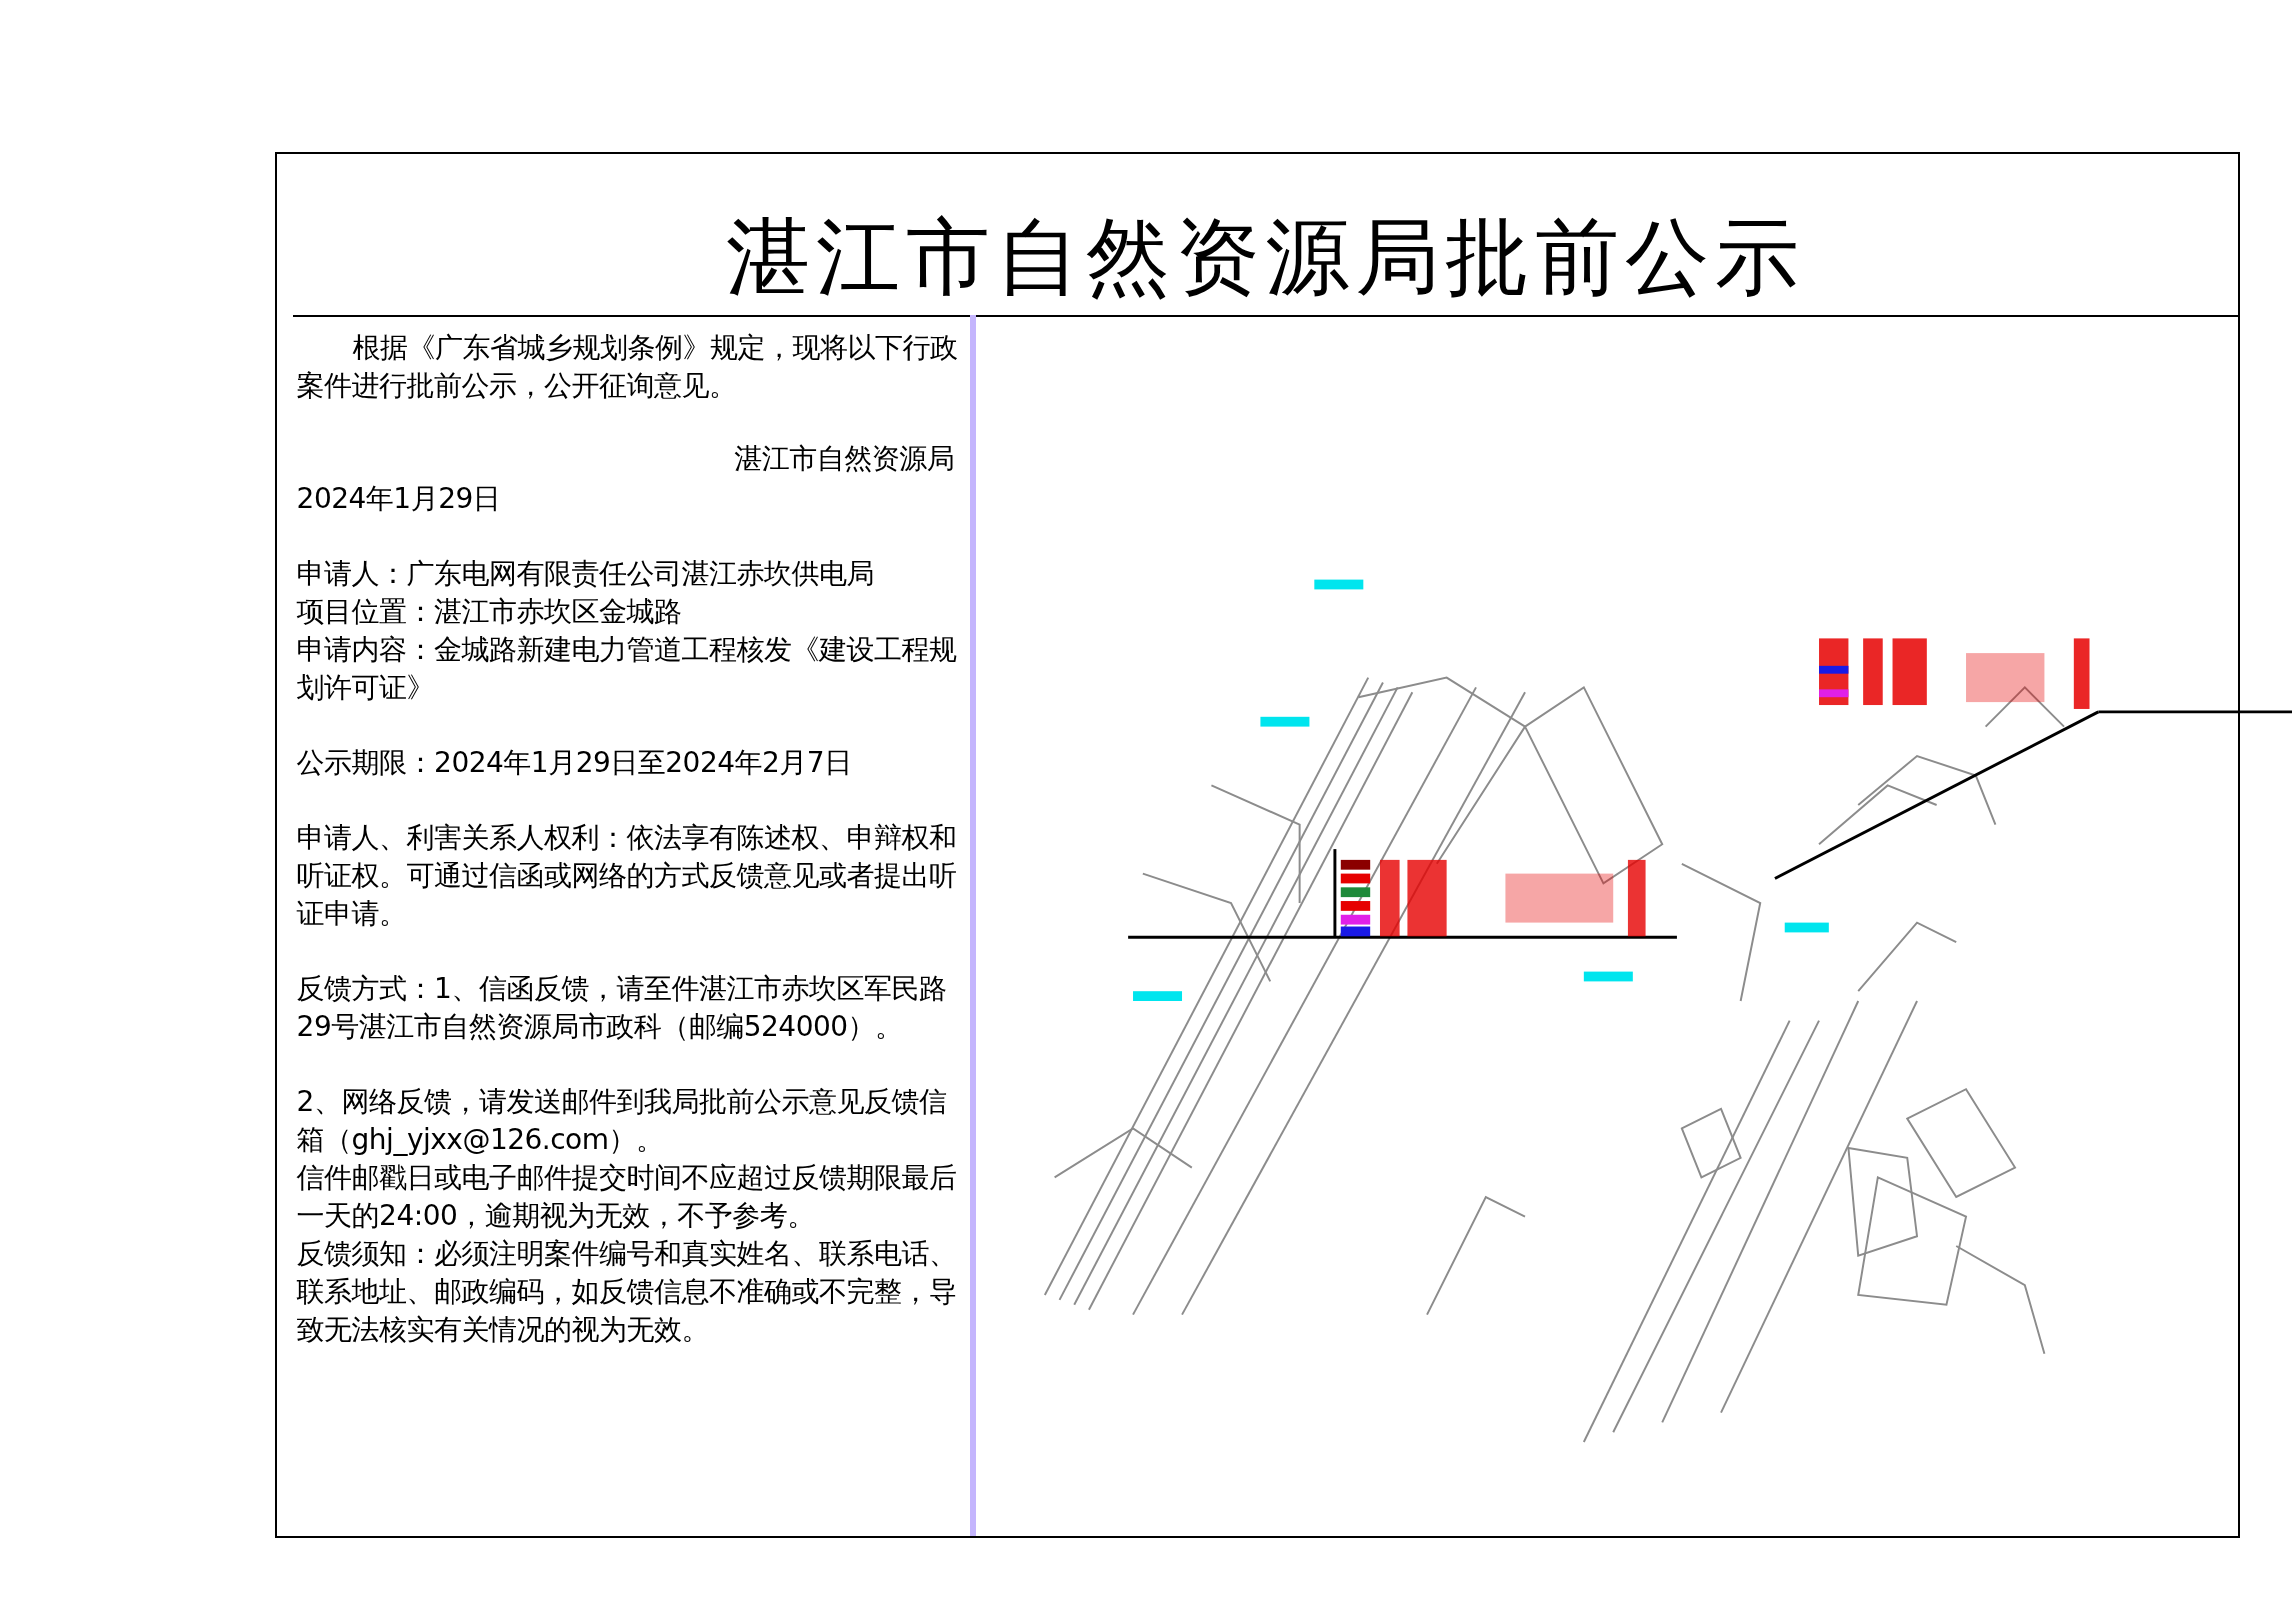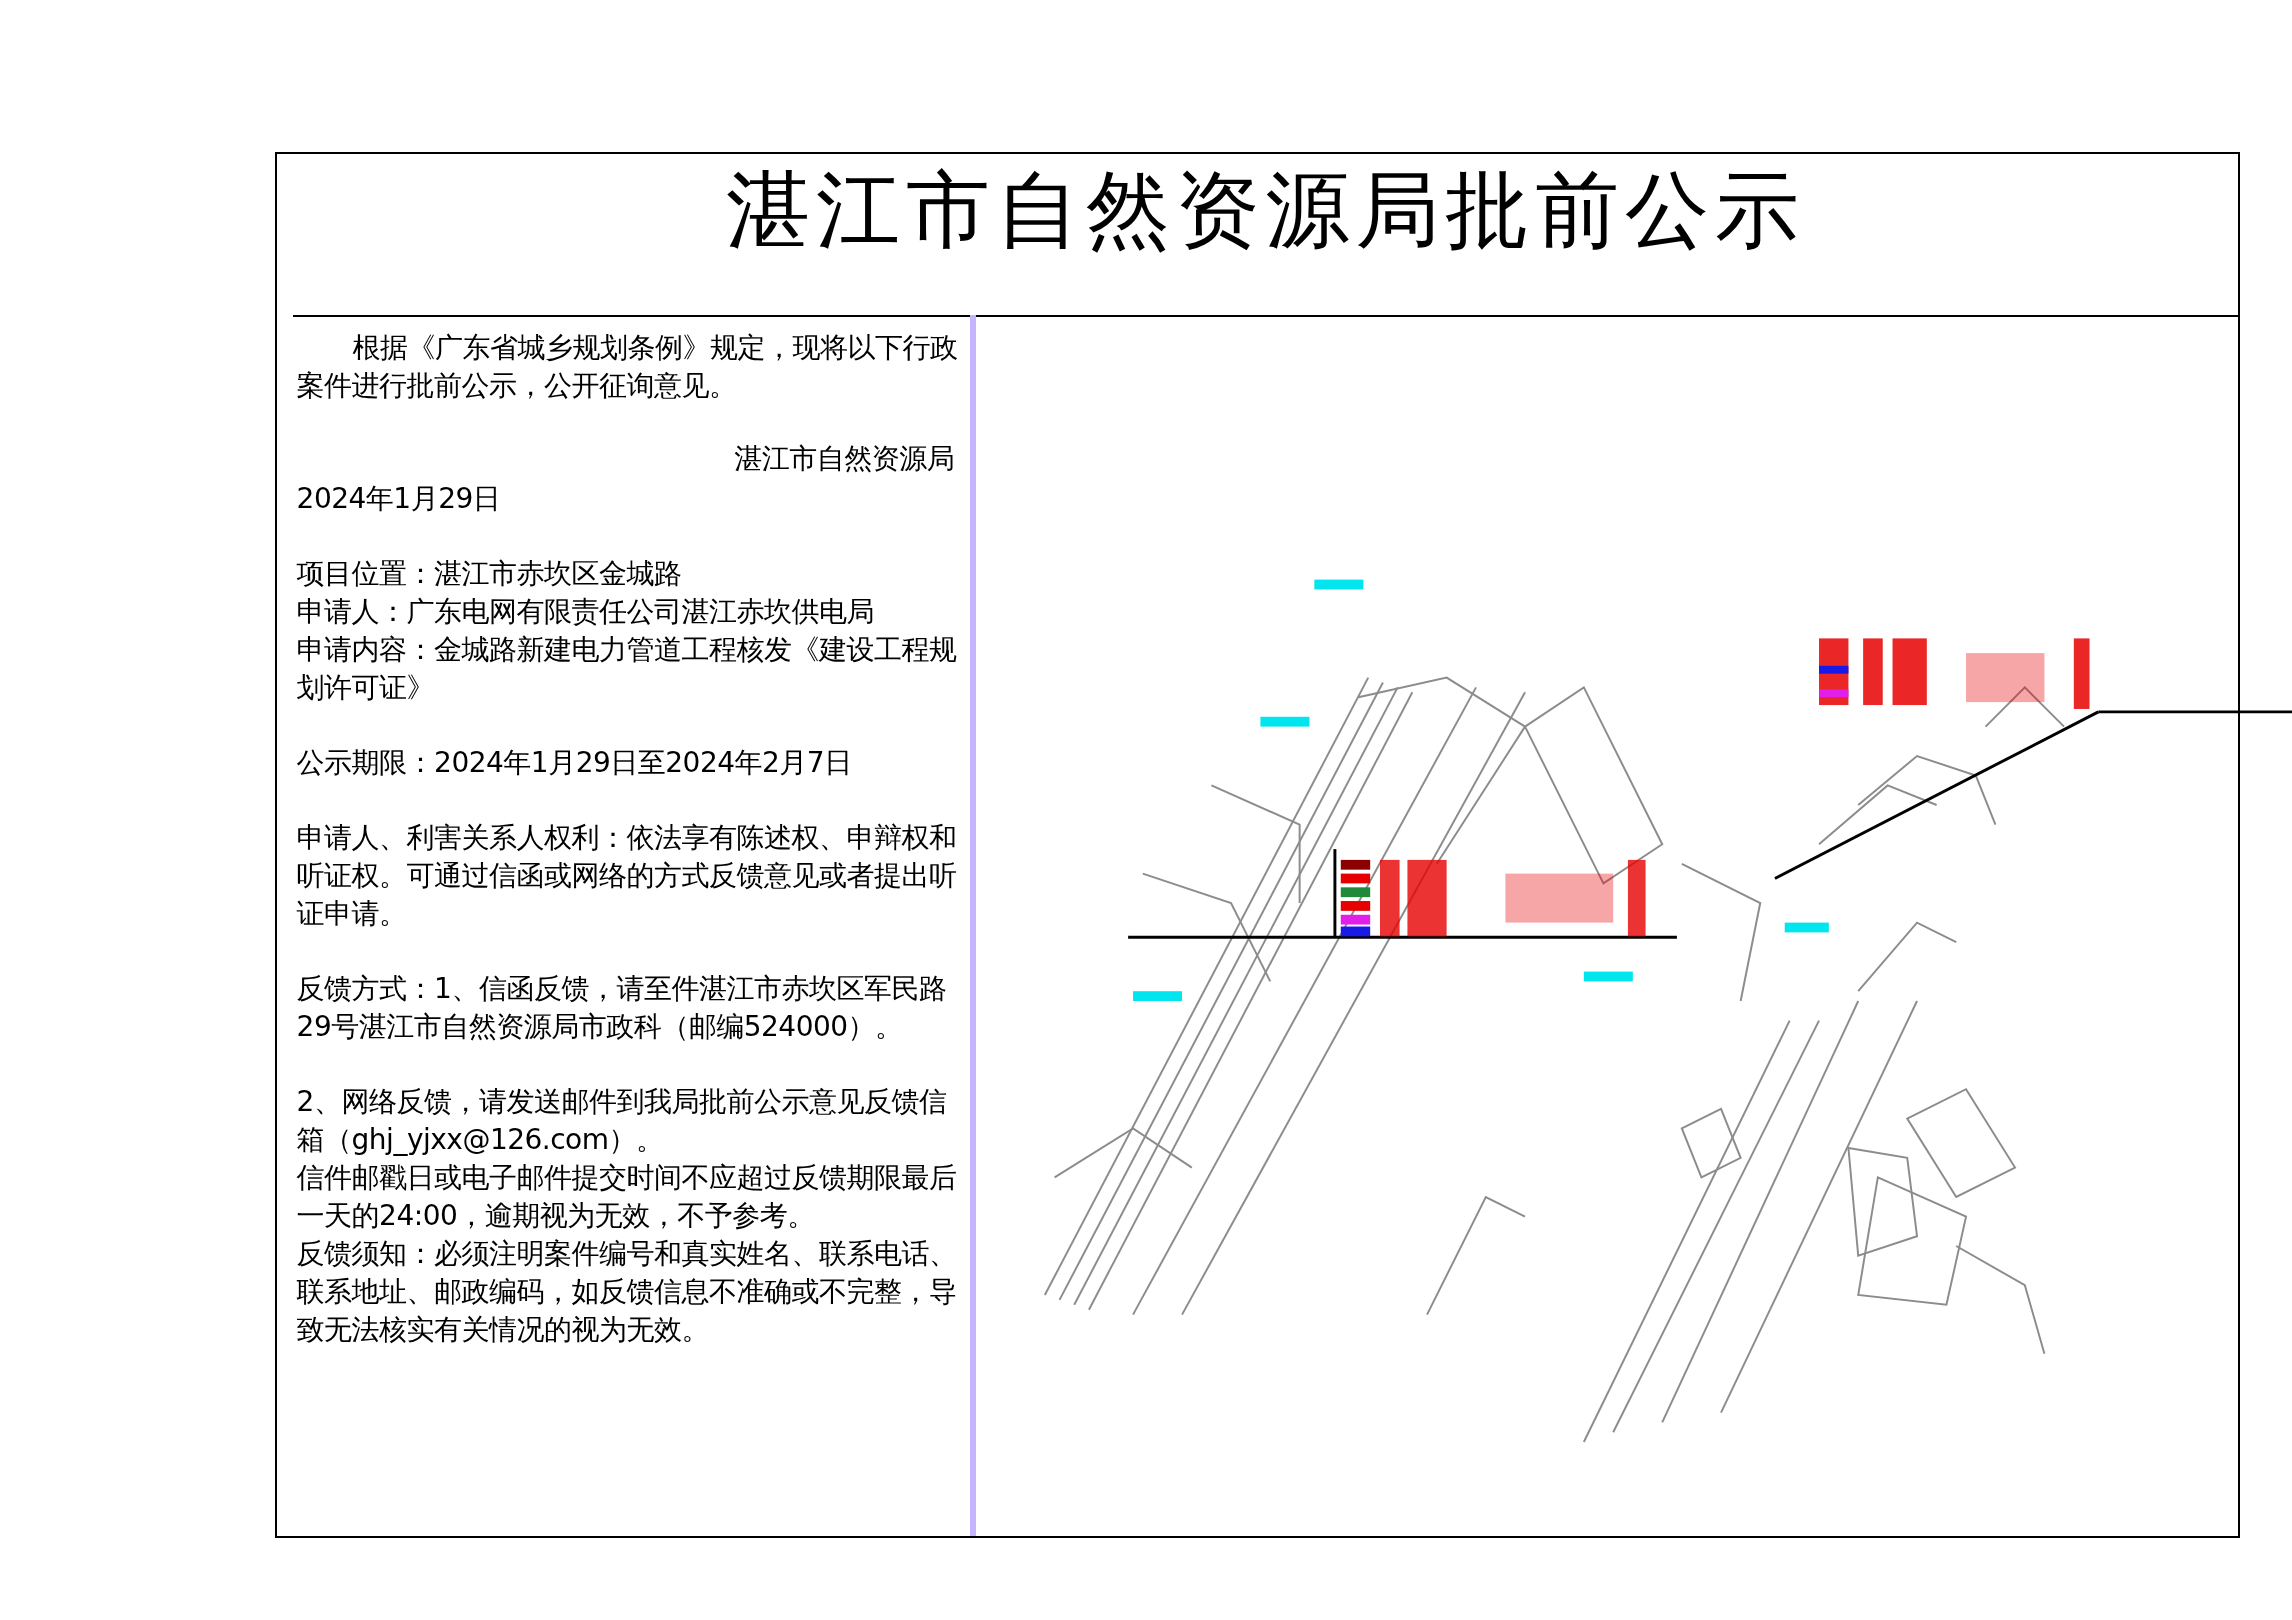--- a/index.html
+++ b/index.html
@@ -1,21 +1,21 @@
 <!DOCTYPE html>
 <html><head>
 <meta charset="utf-8">
 <style>
   html, body { margin:0; padding:0; background:#ffffff; }
   body { width:2293px; height:1620px; position:relative; overflow:hidden;
          font-family:"DejaVu Serif","Liberation Serif",serif; color:#000; }
   .frame { position:absolute; left:275px; top:152px; width:1965px; height:1386px;
            border:2px solid #000; box-sizing:border-box; }
   .title-row { position:absolute; left:0; top:0; right:0; height:161px;
-               border-bottom:2px solid #000; display:flex; align-items:flex-start; justify-content:center;margin-left:16px; }
+               border-bottom:2px solid #000; display:flex; align-items:flex-end; justify-content:center;margin-left:16px; }
   .title { font-size:84px; letter-spacing:5.9px; font-family:"DejaVu Serif","Liberation Serif",serif; }
   .left-col { position:absolute; left:0; top:161px; width:699px; bottom:0;
               border-right:6px solid #c4b5fd; box-sizing:border-box; padding:13.7px 0 0 19.6px; }
   .p { font-size:28px; line-height:38px; margin:0; font-family:"DejaVu Sans","Liberation Sans",sans-serif; letter-spacing:-0.5px; }
   .indent { text-indent:56px; }
   .sig { text-align:right; padding-right:15.7px;font-family:Liberation Mono, monospace; }
   .sig2 { text-align:left; padding-right:29px; }
   .gap { height:37px; }
   .map { position:absolute; left:699px; top:161px; right:0; bottom:0; }
   .map svg { position:absolute; left:0; top:0; }
@@ -27,22 +27,22 @@
   <div class="title-row">
     <div class="title">湛江市自然资源局批前公示</div>
   </div>
 
   <div class="left-col">
     <p class="p indent">根据《广东省城乡规划条例》规定，现将以下行政案件进行批前公示，公开征询意见。</p>
     <div class="gap"></div>
     <p class="p sig">湛江市自然资源局</p>
     <p class="p sig2">2024年1月29日</p>
     <div class="gap"></div>
+    <p class="p">申请人：广东电网有限责任公司湛江赤坎供电局</p>
     <p class="p">项目位置：湛江市赤坎区金城路</p>
-    <p class="p">申请人：广东电网有限责任公司湛江赤坎供电局</p>
     <p class="p">申请内容：金城路新建电力管道工程核发《建设工程规划许可证》</p>
     <div class="gap"></div>
     <p class="p">公示期限：2024年1月29日至2024年2月7日</p>
     <div class="gap"></div>
     <p class="p">申请人、利害关系人权利：依法享有陈述权、申辩权和听证权。可通过信函或网络的方式反馈意见或者提出听证申请。</p>
     <div class="gap"></div>
     <p class="p">反馈方式：1、信函反馈，请至件湛江市赤坎区军民路29号湛江市自然资源局市政科（邮编524000）。</p>
     <div class="gap"></div>
     <p class="p">2、网络反馈，请发送邮件到我局批前公示意见反馈信箱（ghj_yjxx@126.com）。</p>
     <p class="p">信件邮戳日或电子邮件提交时间不应超过反馈期限最后一天的24:00，逾期视为无效，不予参考。</p>

